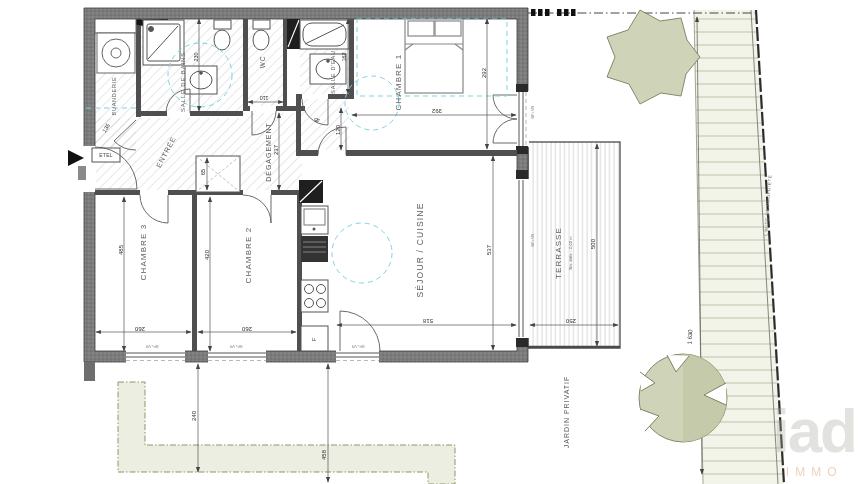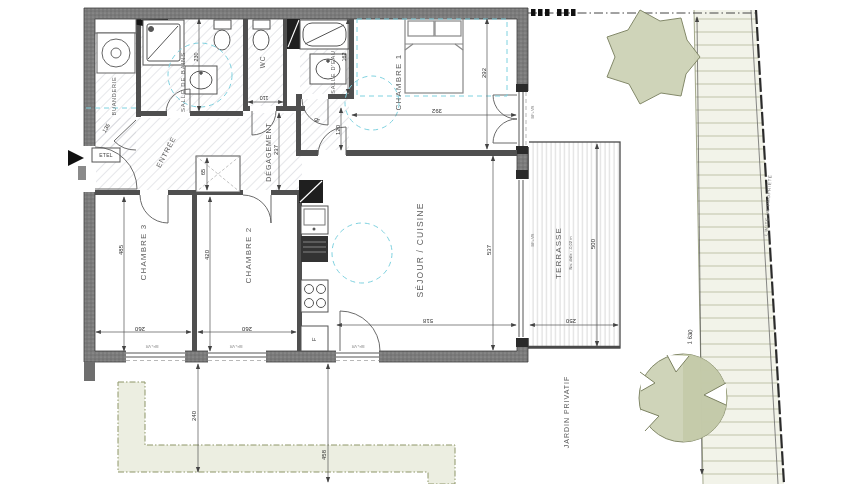--- a/index.html
+++ b/index.html
@@ -327,14 +327,18 @@
 <span class="dim" style="left:106px;top:128px;font-size:5.5px;--rot:-58deg">135</span>
 <span class="dim" style="left:203px;top:172px;font-size:5.5px;--rot:-90deg">65</span>
 <span class="dim" style="left:489px;top:250px;font-size:6px;--rot:-90deg">537</span>
 <span class="dim" style="left:428px;top:321px;font-size:6px;--rot:180deg">518</span>
 <span class="dim" style="left:593px;top:244px;font-size:6px;--rot:-90deg">500</span>
 <span class="dim" style="left:571px;top:321px;font-size:6px;--rot:180deg">250</span>
 <span class="dim" style="left:194px;top:416px;font-size:6px;--rot:-90deg">240</span>
 <span class="dim" style="left:324px;top:455px;font-size:6px;--rot:-90deg">458</span>
 <span class="dim" style="left:690px;top:337px;font-size:6px;--rot:-87deg">1 630</span>
 
-
+<div class="wm">
+  <div class="wm-brand">iad</div>
+  <div class="wm-sub">IMMO</div>
 </div>
 
+</div>
+
 </body></html>

